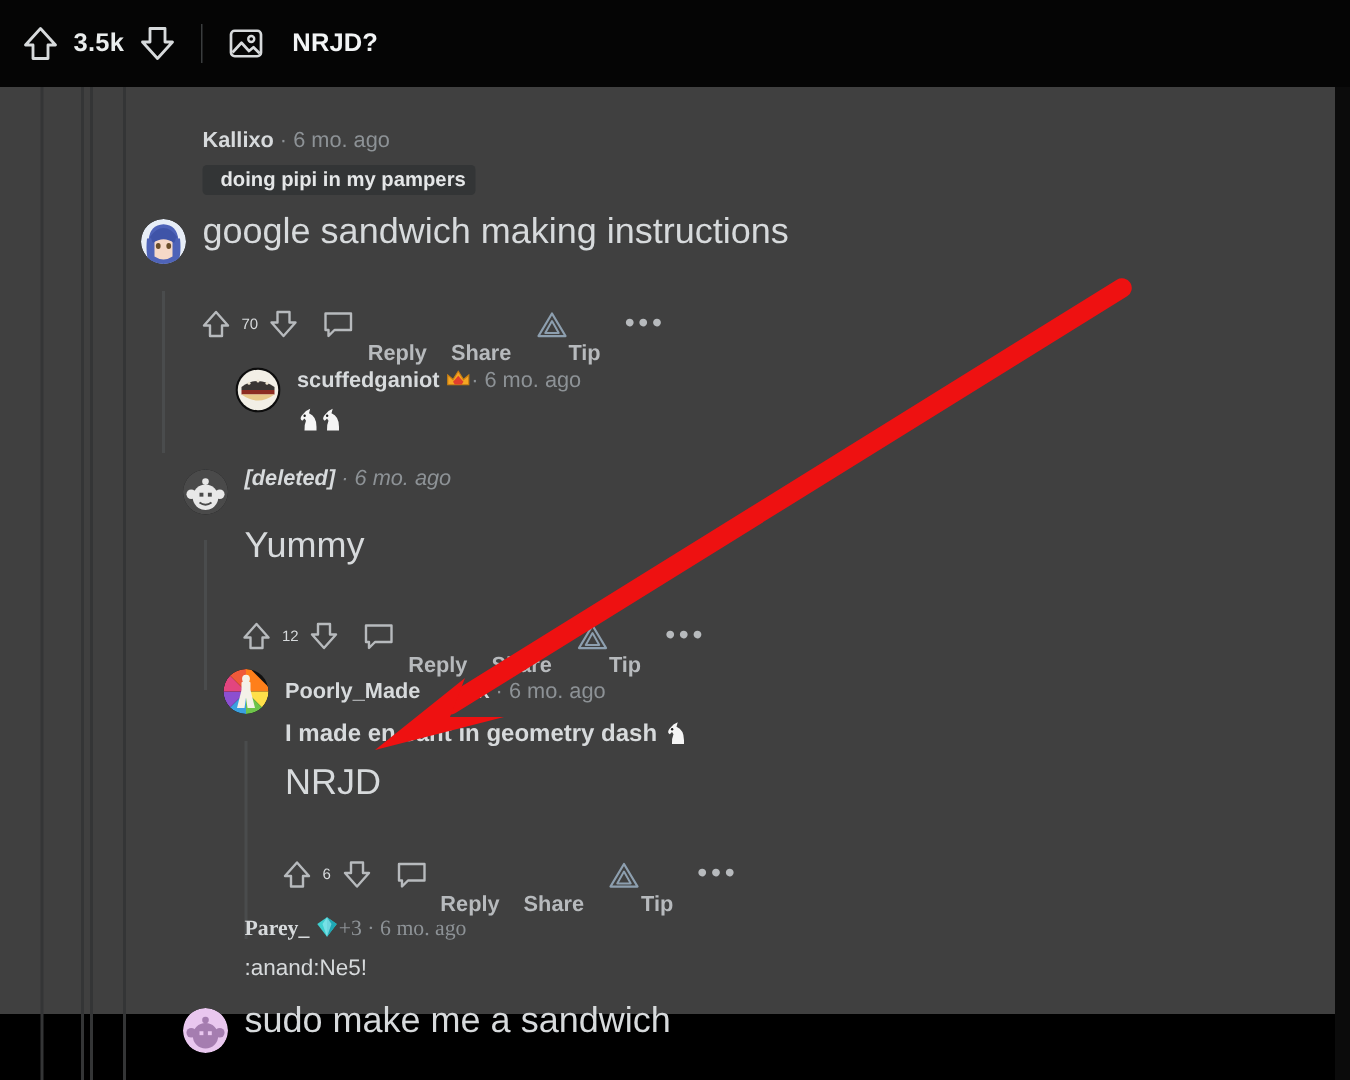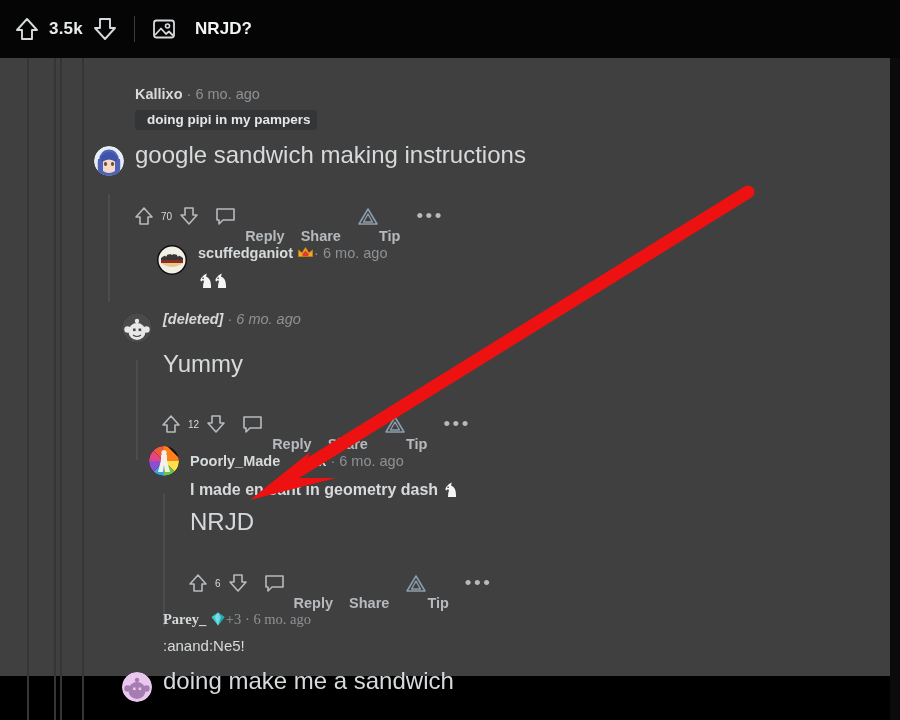--- a/index.html
+++ b/index.html
@@ -434,21 +434,21 @@
             <path d="M8 1.5 L14.5 6 L8 14.5 Z" fill="#1fa8b5"></path>
             <path d="M8 1.5 L11 6 L8 14.5 L5 6 Z" fill="#8fe8ef" opacity=".7"></path>
           </svg>
         </span><span class="meta">+3</span>
         <span class="meta">·</span>
         <span class="meta">6 mo. ago</span>
       </div>
 
       <div class="bodytext body-sm" style="left:163px; top:578px;">:anand:Ne5!</div>
 
-      <div class="bodytext body-lg" style="left:163px; top:611px;">doing make me a sandwich</div>
+      <div class="bodytext body-lg" style="left:163px; top:611px;">sudo make me a sandwich</div>
 
       <div class="actions" style="left:161px; top:655px;">
         <span class="vote-arrow">
           <svg viewBox="0 0 20 22" width="20" height="22">
             <path d="M10 3 L18 12 L14 12 L14 19 L6 19 L6 12 L2 12 Z" fill="none" stroke="#b7babd" stroke-width="1.6" stroke-linejoin="round"></path>
           </svg>
         </span>
         <span class="score"></span>
         <span class="vote-arrow">
           <svg viewBox="0 0 20 22" width="20" height="22">

